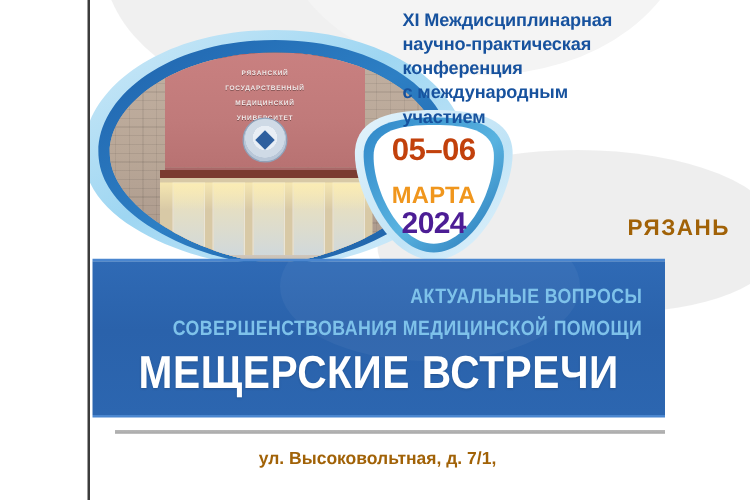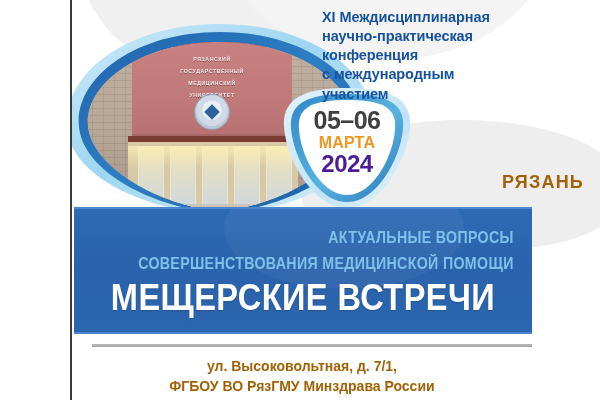--- a/index.html
+++ b/index.html
@@ -70,22 +70,22 @@
     background:linear-gradient(180deg,#f0e2b6,#cfd8dd);border:1px solid #e9e4d6;}
   .doors .glare{position:absolute;left:0;top:10px;width:100%;height:22px;
     background:linear-gradient(180deg,rgba(255,240,180,.75),rgba(255,240,180,0));}
   .steps{position:absolute;left:44px;top:190px;width:200px;height:14px;
     background:linear-gradient(180deg,#cfc6bb,#b3a99e);}
 
   
   .badge{position:absolute;left:208px;top:86px;width:134px;height:124px;}
   .badge svg{position:absolute;left:0;top:0;}
   .badge-text{position:absolute;left:0;top:22px;width:134px;text-align:center;line-height:1;}
-  .bd-day{font-size:25px;font-weight:700;color:#404040;letter-spacing:-.5px;}
-  .bd-month{font-size:16px;font-weight:700;color:#f0961d;letter-spacing:.2px;margin-top:2px;}
+  .bd-day{font-size:25px;font-weight:700;color:#c2410c;letter-spacing:-.5px;}
+  .bd-month{font-size:19px;font-weight:700;color:#f0961d;letter-spacing:.2px;margin-top:14px;}
   .bd-year{font-size:24px;font-weight:700;color:#4c1d95;letter-spacing:-.5px;margin-top:1px;}
 
   
   .headtext{position:absolute;left:250px;top:8px;width:262px;text-align:left;z-index:20;}
   .headtext div{color:#17529e;font-size:14.5px;font-weight:700;line-height:1.32;letter-spacing:-.1px;}
 
   .city{position:absolute;left:250px;top:172px;width:262px;text-align:right;z-index:20;
     color:#a16207;font-size:18px;font-weight:700;letter-spacing:1.2px;}
 
   
@@ -217,20 +217,19 @@
 
     <div class="banner">
       <div class="banner-l1">АКТУАЛЬНЫЕ ВОПРОСЫ</div>
       <div class="banner-l2">СОВЕРШЕНСТВОВАНИЯ МЕДИЦИНСКОЙ ПОМОЩИ</div>
       <div class="banner-main">МЕЩЕРСКИЕ ВСТРЕЧИ</div>
     </div>
 
     <div class="hr"></div>
     <div class="footer">
       <div>ул. Высоковольтная, д. 7/1,</div>
-      <div>ФГБОУ ВО РязГМУ Минздрава России</div>
     </div>
 
   </div>
 
   <div class="gutter"></div>
   <div class="vrule"></div>
 </div>
 
 </body></html>

